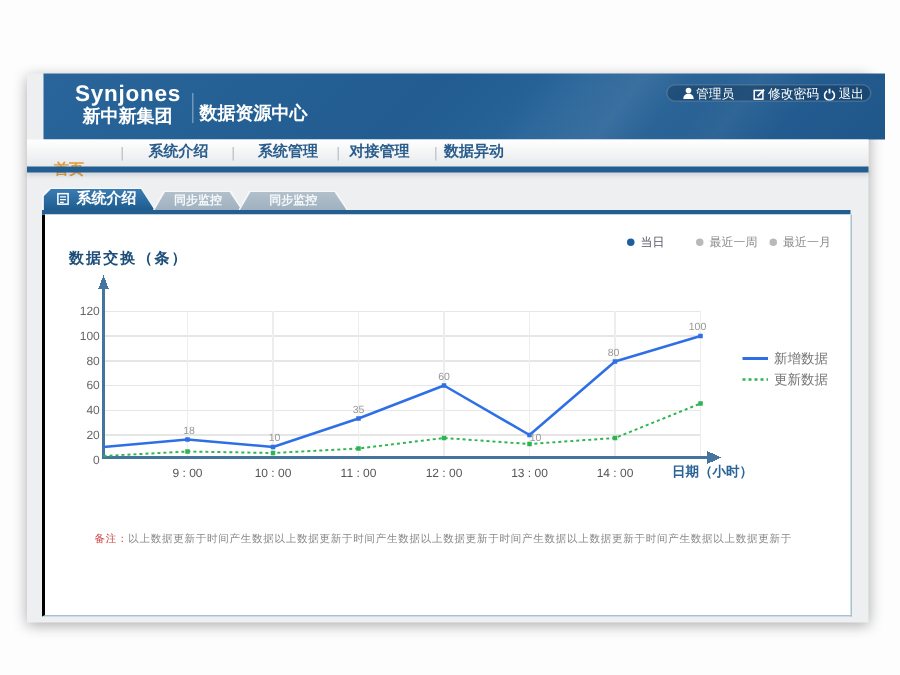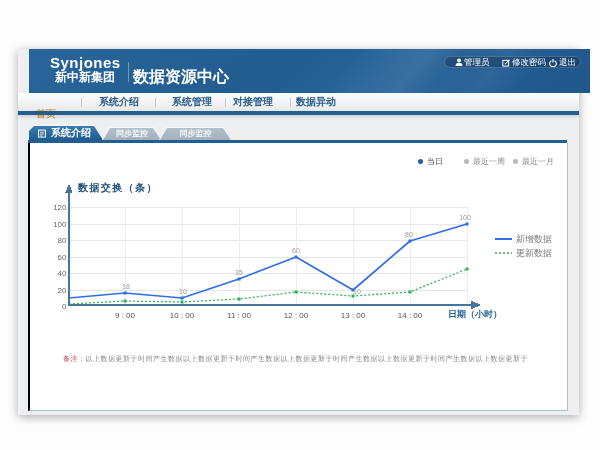--- a/index.html
+++ b/index.html
@@ -2,36 +2,36 @@
 <html><head>
 <meta charset="utf-8">
 <style>
   html,body{margin:0;padding:0;}
   body{width:600px;height:450px;background:#fdfdfd;font-family:"Liberation Sans",sans-serif;position:relative;overflow:hidden;}
   .card{position:absolute;left:18px;top:49px;width:561px;height:366px;background:#edeff1;box-shadow:0 2px 9px rgba(0,0,0,0.33);}
   .hdr{position:absolute;left:11px;top:0;width:561px;height:44px;background:linear-gradient(135deg,#29659a 0%,#225c91 45%,#286499 60%,#20578b 100%);overflow:hidden;}
   .logo1{position:absolute;left:21px;top:5px;width:80px;color:#fff;font-size:15px;font-weight:bold;letter-spacing:0.5px;}
   .logo2{position:absolute;left:26px;top:20px;color:#fff;font-size:12px;font-weight:bold;letter-spacing:0px;text-align:center;}
   .hdiv{position:absolute;left:99px;top:13px;width:1px;height:20px;background:rgba(255,255,255,0.35);}
-  .htitle{position:absolute;left:104px;top:18px;color:#fff;font-size:16px;font-weight:bold;letter-spacing:0px;}
+  .htitle{position:absolute;left:104px;top:18px;color:#fff;font-size:12px;font-weight:bold;letter-spacing:0px;}
   .pill{position:absolute;left:415px;top:7px;width:135px;height:10px;border-radius:6.5px;background:rgba(8,34,60,0.32);border:1px solid rgba(160,195,220,0.30);}
   .pitem{position:absolute;top:-1px;height:12px;line-height:12px;color:#fff;font-size:8.5px;white-space:nowrap;}
   .pitem svg{vertical-align:-1.5px;margin-right:2px;}
   .nav{position:absolute;left:0;top:44px;width:561px;height:18px;background:linear-gradient(#ffffff,#e7e9eb);}
   .nitem{position:absolute;top:0;height:18px;line-height:18px;font-size:10px;font-weight:bold;color:#2a5d8c;white-space:nowrap;}
   .nsep{position:absolute;top:5px;width:1px;height:9px;background:#c3c9ce;}
   .navbar{position:absolute;left:0;top:62px;width:561px;height:4px;background:#235e90;box-shadow:0 2px 3px rgba(80,90,100,0.18);}
   .tabA-o{position:absolute;left:10px;top:76px;width:76px;height:15px;background:#f5f7f8;clip-path:polygon(0 100%,0 5px,5px 0,calc(100% - 10px) 0,100% 100%);}
   .tabA{position:absolute;left:11px;top:77px;width:74px;height:14px;background:linear-gradient(#3a7cb2,#1e5c8f);clip-path:polygon(0 100%,0 5px,5px 0,calc(100% - 9px) 0,100% 100%);color:#fff;font-size:10px;font-weight:bold;line-height:14px;}
   .tabI-o{position:absolute;top:78px;height:13px;background:#f5f7f8;}
   .tabI{position:absolute;top:79px;height:12px;background:linear-gradient(#b2c0cb,#a0b1bf);color:rgba(250,253,255,0.92);font-size:8px;font-weight:bold;line-height:12px;text-align:center;}
   .clipI{clip-path:polygon(0 100%,7px 0,calc(100% - 8px) 0,100% 100%);}
   .bluebar{position:absolute;left:10px;top:91px;width:539px;height:3px;background:#235e90;}
   .box{position:absolute;left:10px;top:94px;width:540px;height:268px;background:#fff;border-left:2px solid #000000;border-right:1px solid #a8c0d2;border-bottom:1px solid #a8c0d2;box-sizing:border-box;}
-  .ctitle{position:absolute;left:16px;top:38px;font-size:10px;font-weight:bold;color:#1d4e79;letter-spacing:1.4px;margin-left:32px;}
+  .ctitle{position:absolute;left:16px;top:22px;font-size:10px;font-weight:bold;color:#1d4e79;letter-spacing:1.4px;}
   .tleg{position:absolute;top:14px;height:10px;line-height:10px;font-size:8px;color:#556;white-space:nowrap;}
   .dot{display:inline-block;width:5px;height:5px;border-radius:2.5px;vertical-align:0px;margin-right:4px;}
   .note{position:absolute;left:33px;top:211px;font-size:7px;color:#898989;white-space:nowrap;letter-spacing:0.5px;}
   .note b{color:#cb4042;font-weight:normal;}
 </style>
 </head>
 <body>
 <div class="card">
 
   <div class="hdr">

